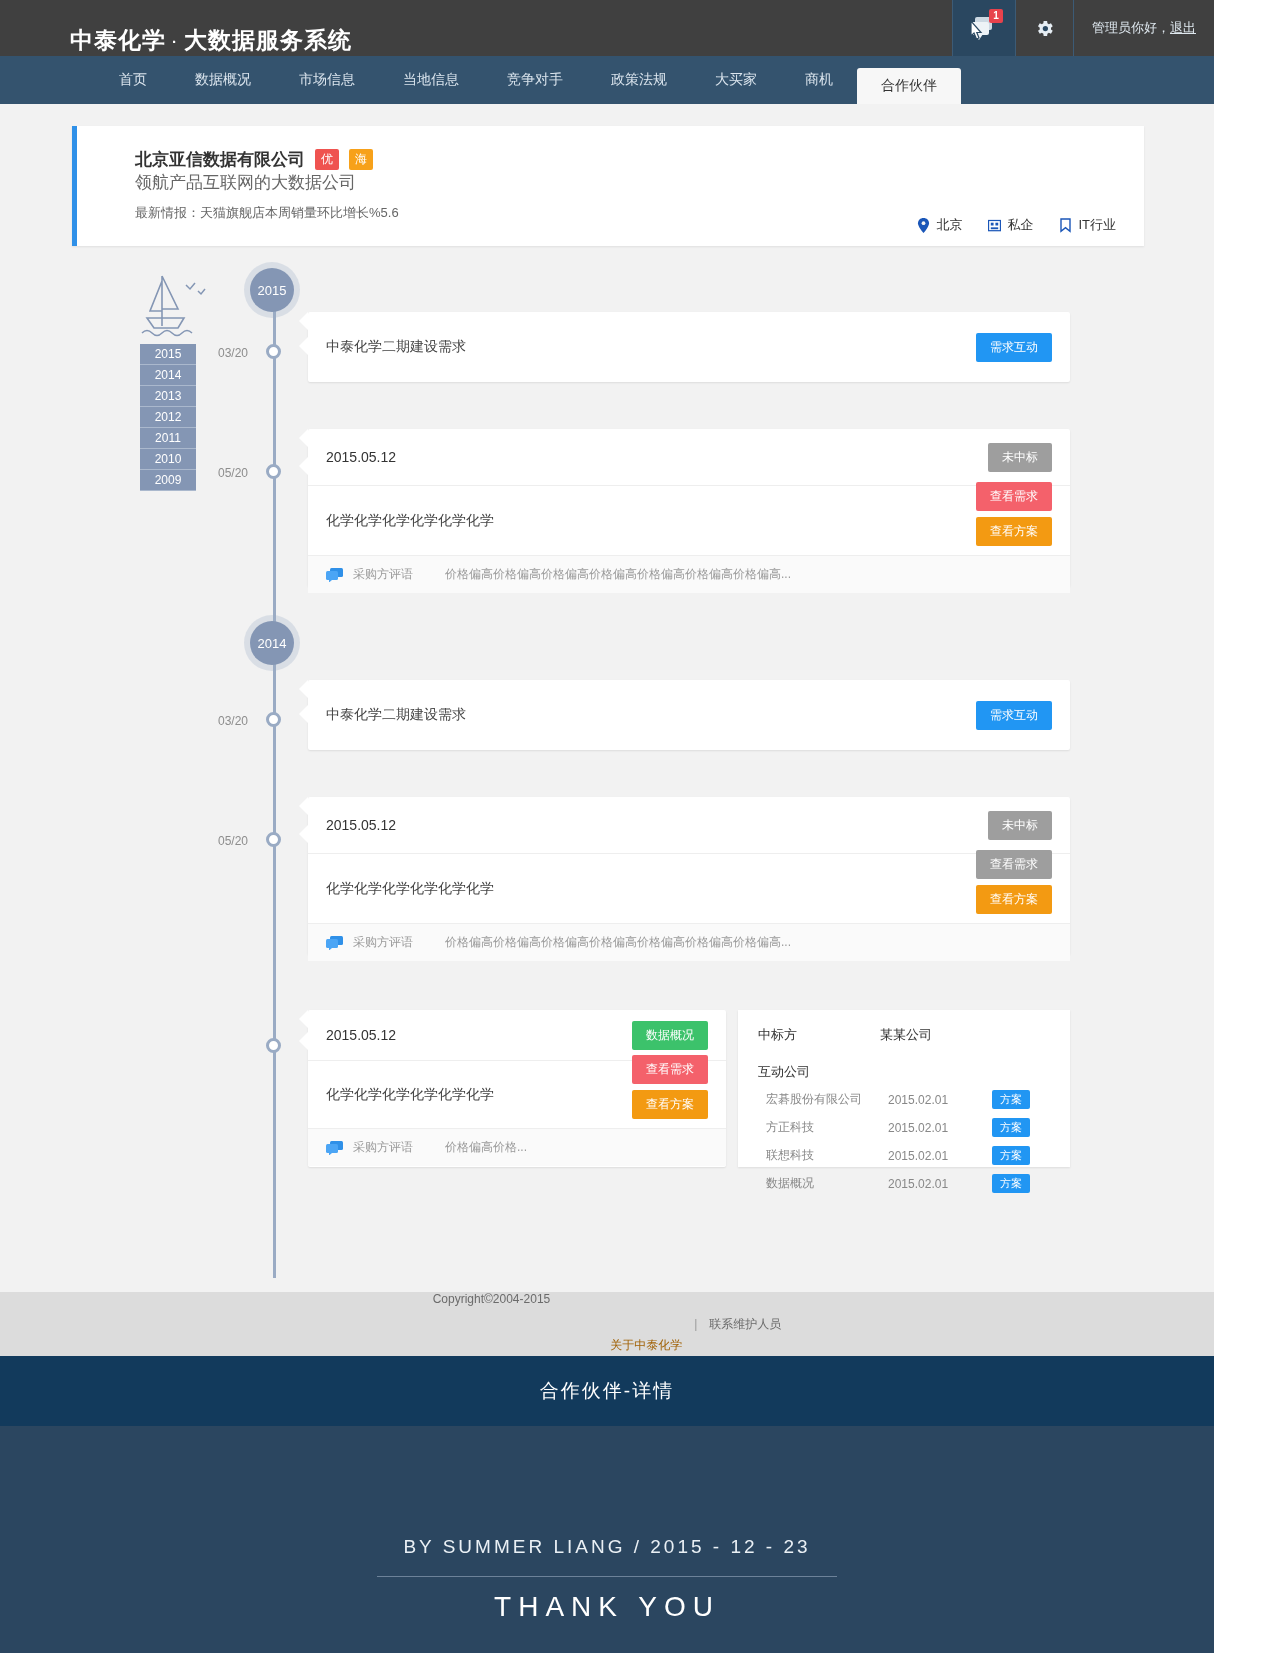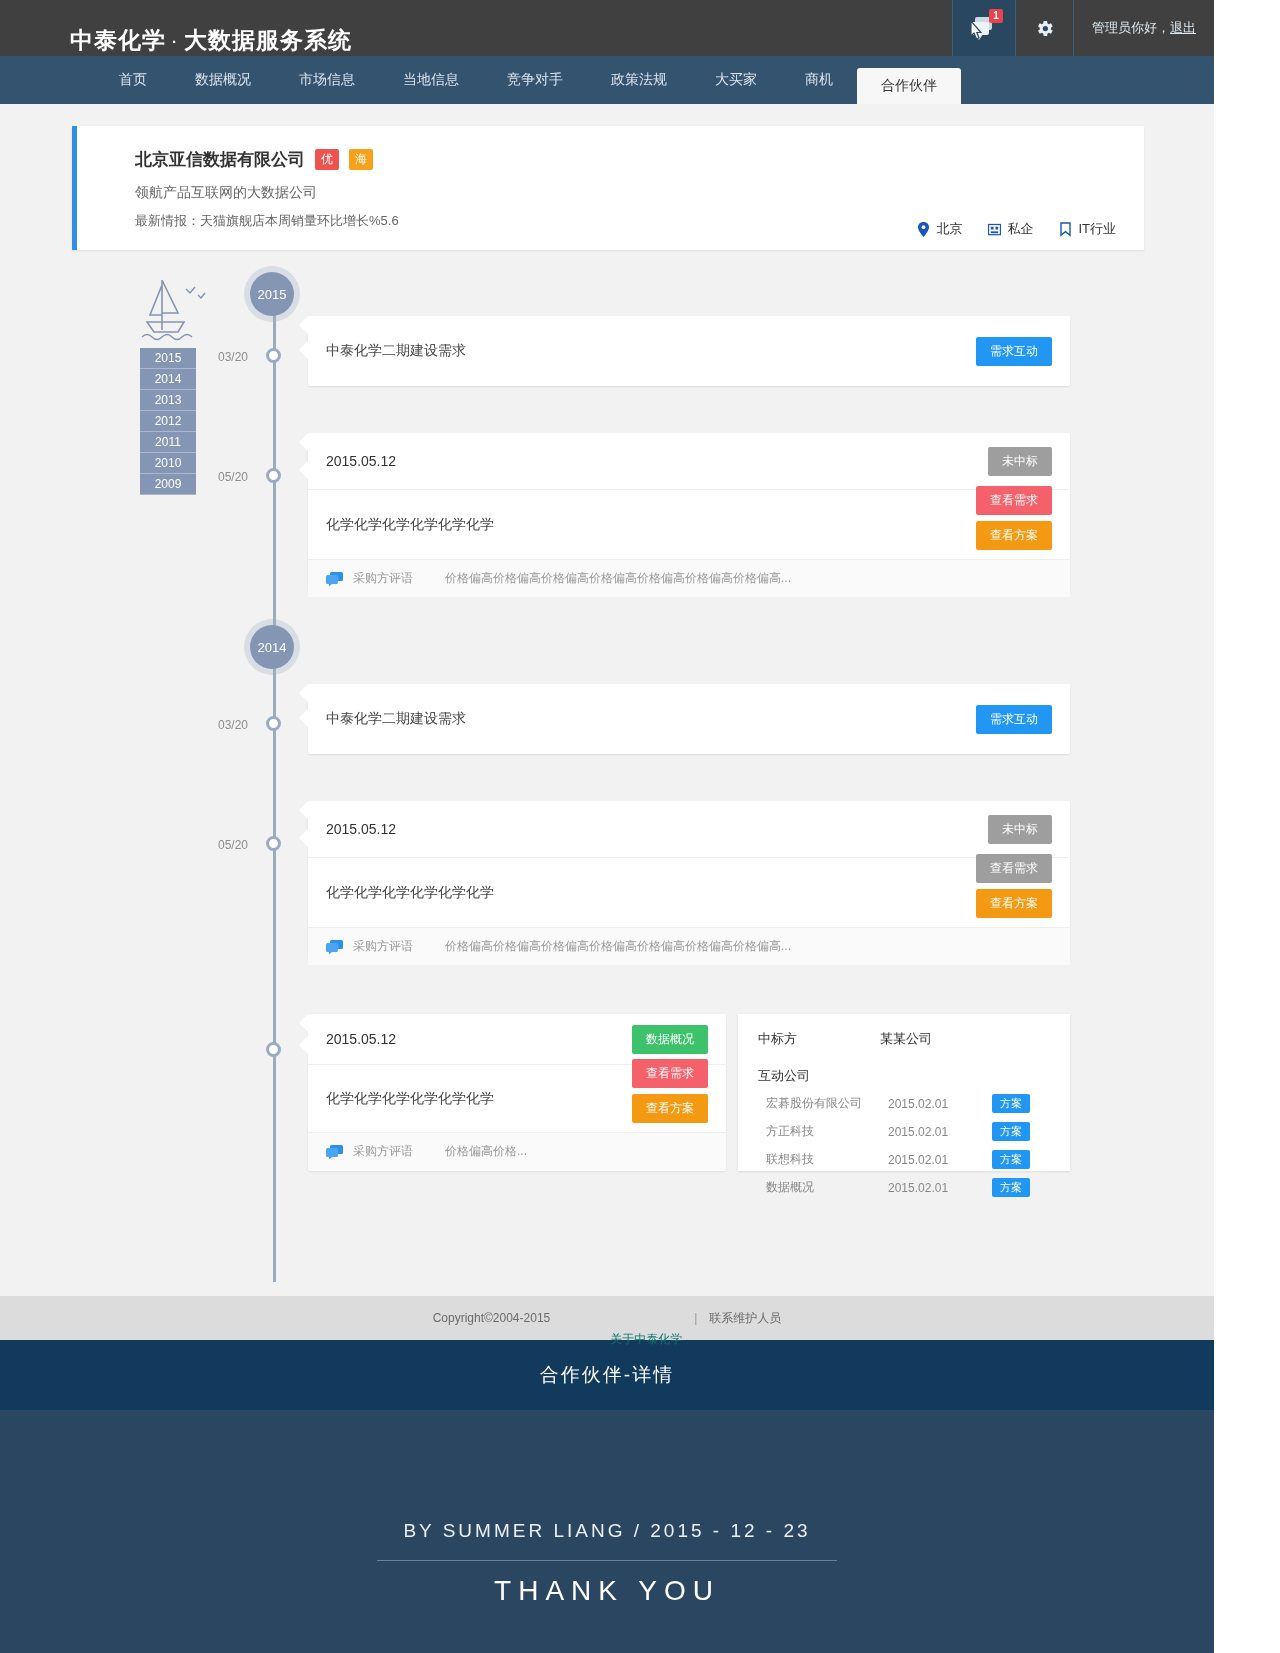--- a/index.html
+++ b/index.html
@@ -71,21 +71,21 @@
     box-shadow:0 1px 2px rgba(0,0,0,.08); padding:22px 26px 20px 58px;
     position:relative; min-height:120px;
   }
   .co-title { font-size:17px; color:#333; font-weight:bold; display:flex; align-items:center; }
   .tag {
     display:inline-block; color:#fff; font-size:12px; padding:2px 6px;
     margin-left:10px; border-radius:2px; font-weight:normal;
   }
   .tag.red { background:#ef5350; }
   .tag.orange { background:#f7a11a; }
-  .co-sub { font-size:14px; color:#666; margin-top:13px; }
+  .co-sub { font-size:17px; color:#666; }
   .co-sub2 { font-size:13px; color:#666; margin-top:10px; }
   .co-meta { position:absolute; right:28px; bottom:12px; display:flex; gap:26px; align-items:center; }
   .co-meta span.m { font-size:13px; color:#333; display:flex; align-items:center; gap:6px; }
   .mi { width:13px; height:15px; flex:none; }
 
   
   .tl-wrap { position:relative; margin-top:22px; padding-bottom:40px; }
   .tl-axis { position:absolute; left:273px; top:8px; bottom:0; width:3px; background:#9aabc4; }
   .year-ball {
     position:absolute; left:250px; width:44px; height:44px; border-radius:50%;
@@ -142,21 +142,21 @@
   .win { position:absolute; background:#fff; box-shadow:0 1px 2px rgba(0,0,0,.09); padding:16px 20px; }
   .win-hd { display:flex; font-size:13px; color:#333; }
   .win-hd .k { width:122px; }
   .win-sub { font-size:13px; color:#333; margin-top:19px; }
   .win-row { display:flex; align-items:center; font-size:12px; color:#888; margin-top:9px;margin-left:8px; }
   .win-row .n { width:122px; }
   .win-row .d { width:104px; }
 
   
   .footer {
-    height:44px; background:#dcdcdc; display:flex; align-items:center;
+    height:64px; background:#dcdcdc; display:flex; 
     justify-content:center; gap:60px; font-size:12px; color:#6b6b6b;
   }
   .footer .sep { color:#9b9b9b; }
   .banner {
     height:70px; background:#123a5c; display:flex; align-items:center;
     justify-content:center; color:#fff; font-size:19px; letter-spacing:2px;
   }
   .thanks { height:250px; background:#2b4660; display:flex; flex-direction:column;
     align-items:center; justify-content:flex-start; padding-top:110px; }
   .thanks .l1 { color:#eaf0f5; font-size:19px; letter-spacing:3px; }
@@ -389,21 +389,21 @@
           <span class="d">2015.02.01</span>
           <span class="btn b-sblue">方案</span>
         </div>
       </div>
     </div>
   </div>
 
   <div class="footer">
     <span>Copyright©2004-2015</span>
     <span style="display:flex;gap:12px;align-items:center;">
-      <a href="#" style="color:#0f766e;text-decoration:none;margin-top:43px;">关于中泰化学</a>
+      <a href="#" style="color:#a16207;text-decoration:none;margin-top:43px;">关于中泰化学</a>
       <span class="sep">|</span>
       <a href="#" style="color:#6b6b6b;text-decoration:none;">联系维护人员</a>
     </span>
   </div>
 
   <div class="banner">
     <span>合作伙伴-详情</span>
   </div>
 
   <div class="thanks">

